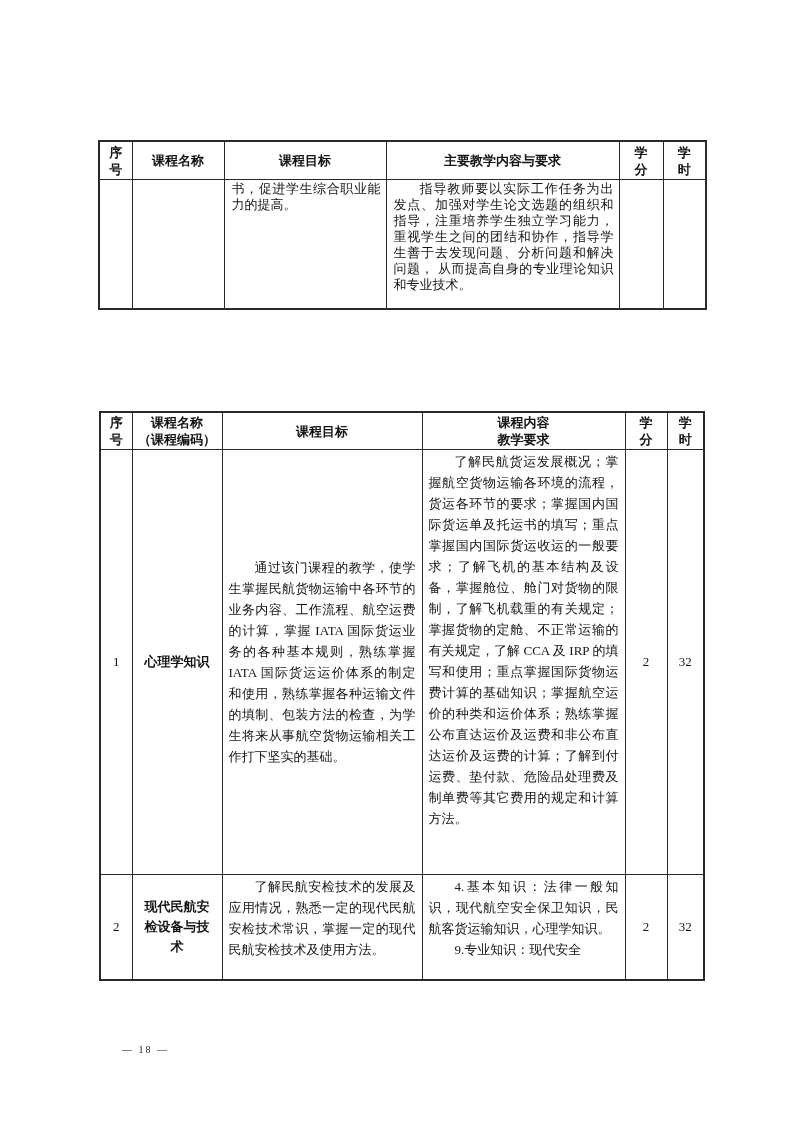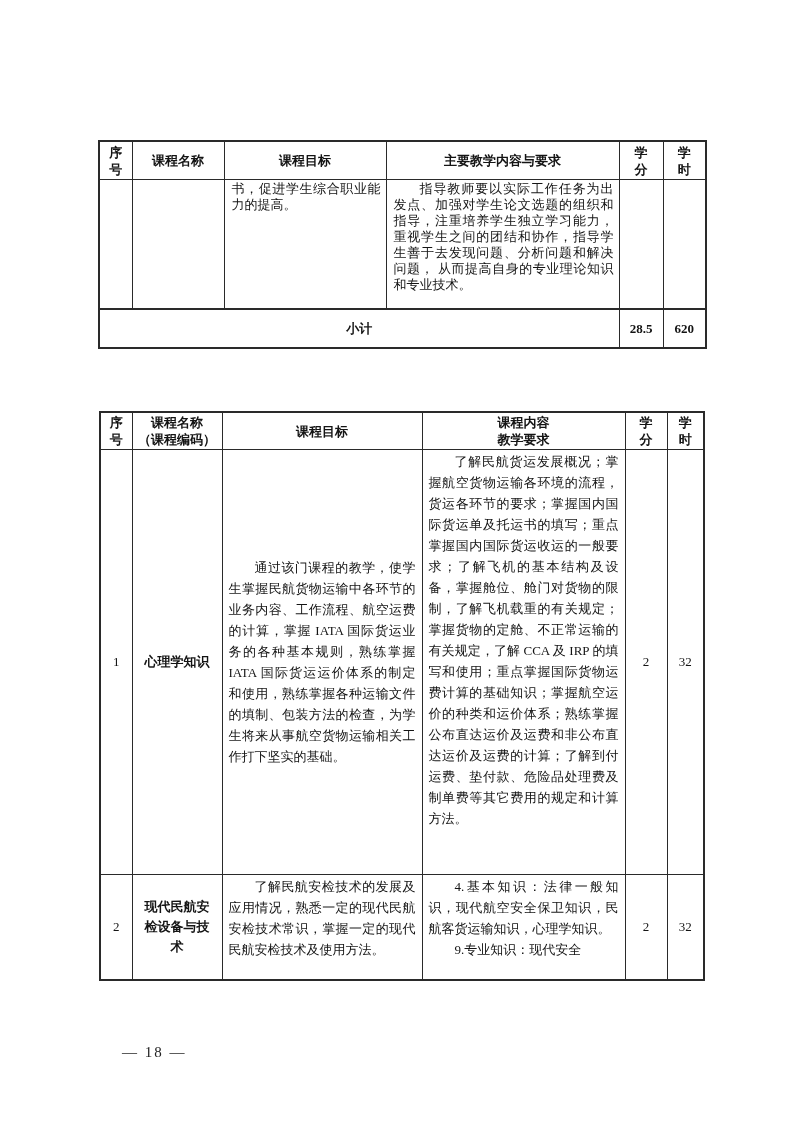--- a/index.html
+++ b/index.html
@@ -46,21 +46,21 @@
   .bold{font-weight:bold;}
   .namecell{font-weight:bold;text-align:center;vertical-align:middle;line-height:20px;padding:1px 7px;}
 
   .tbl-title{
     position:absolute;left:99px;top:381px;width:604px;
     text-align:center;font-size:16.5px;letter-spacing:1px;
     line-height:22px;
   }
   .footer{
     position:absolute;left:122px;top:1044px;
-    font-size:15px;letter-spacing:2px;color:#222;
+    font-size:10px;letter-spacing:2px;color:#222;
   }
 </style>
 </head>
 <body>
 
 <div class="page">
 
   <table class="t1">
     <colgroup>
       <col style="width:33px">
@@ -86,25 +86,20 @@
       <td></td>
       <td></td>
       <td class="body">
         <p class="para">书，促进学生综合职业能力的提高。</p>
       </td>
       <td class="body">
         <p class="para indent">指导教师要以实际工作任务为出发点、加强对学生论文选题的组织和指导，注重培养学生独立学习能力，重视学生之间的团结和协作，指导学生善于去发现问题、分析问题和解决问题， 从而提高自身的专业理论知识和专业技术。</p>
       </td>
       <td></td>
       <td></td>
-    </tr>
-    <tr class="srow">
-      <td colspan="4" class="center bold">小计</td>
-      <td class="center bold">28.5</td>
-      <td class="center bold">620</td>
     </tr>
   </tbody>
     </table>
 
 
   <table class="t2">
     <colgroup>
       <col style="width:32px">
         <col style="width:90px">
         <col style="width:200px">

